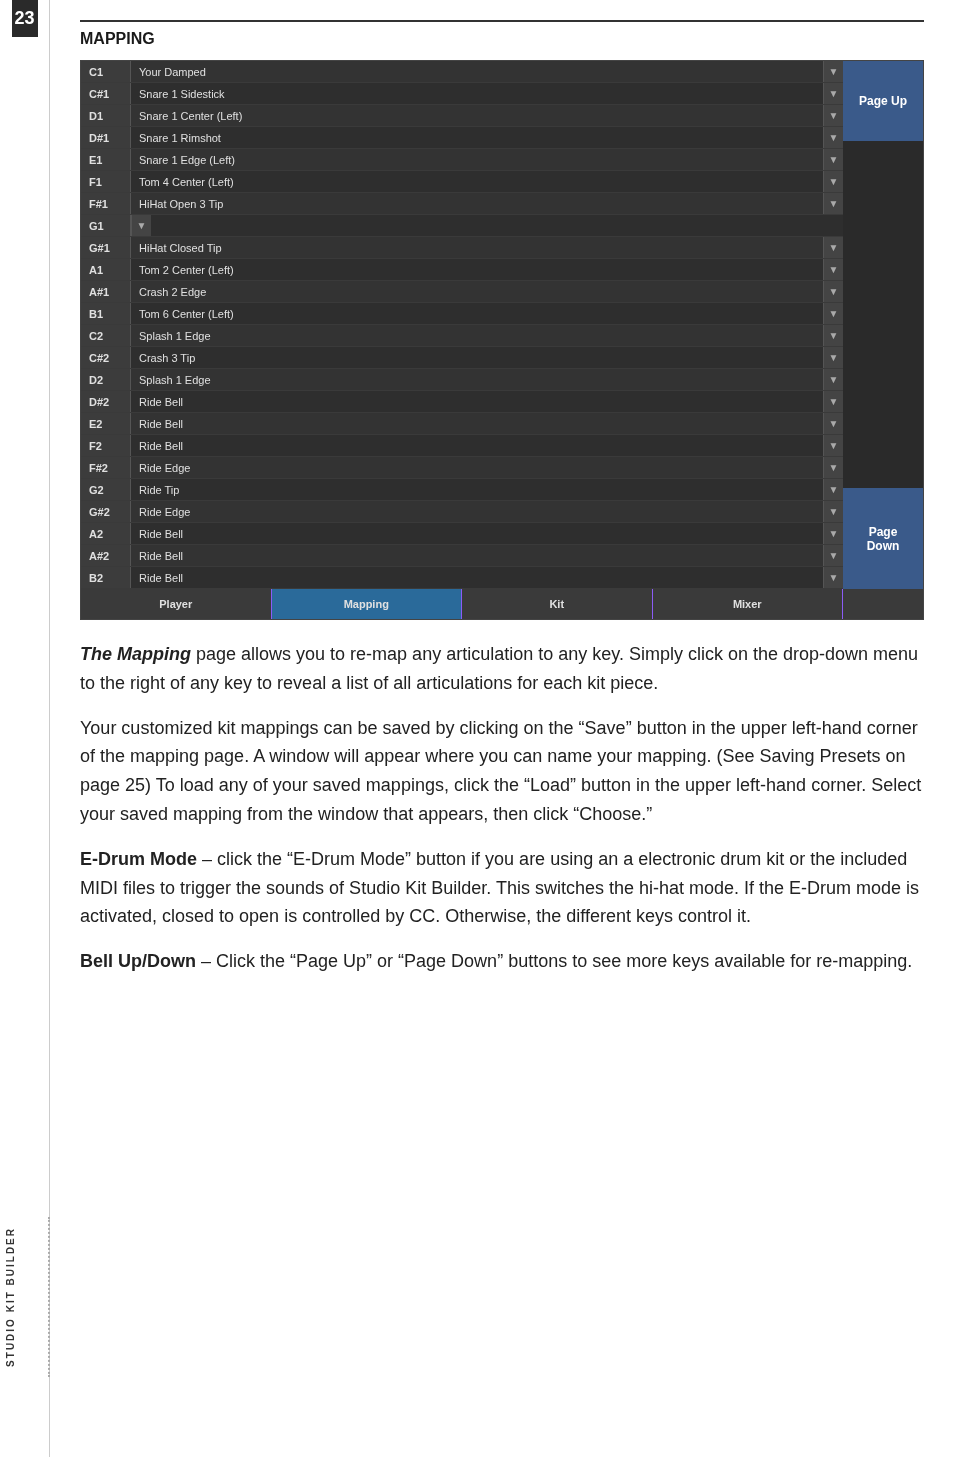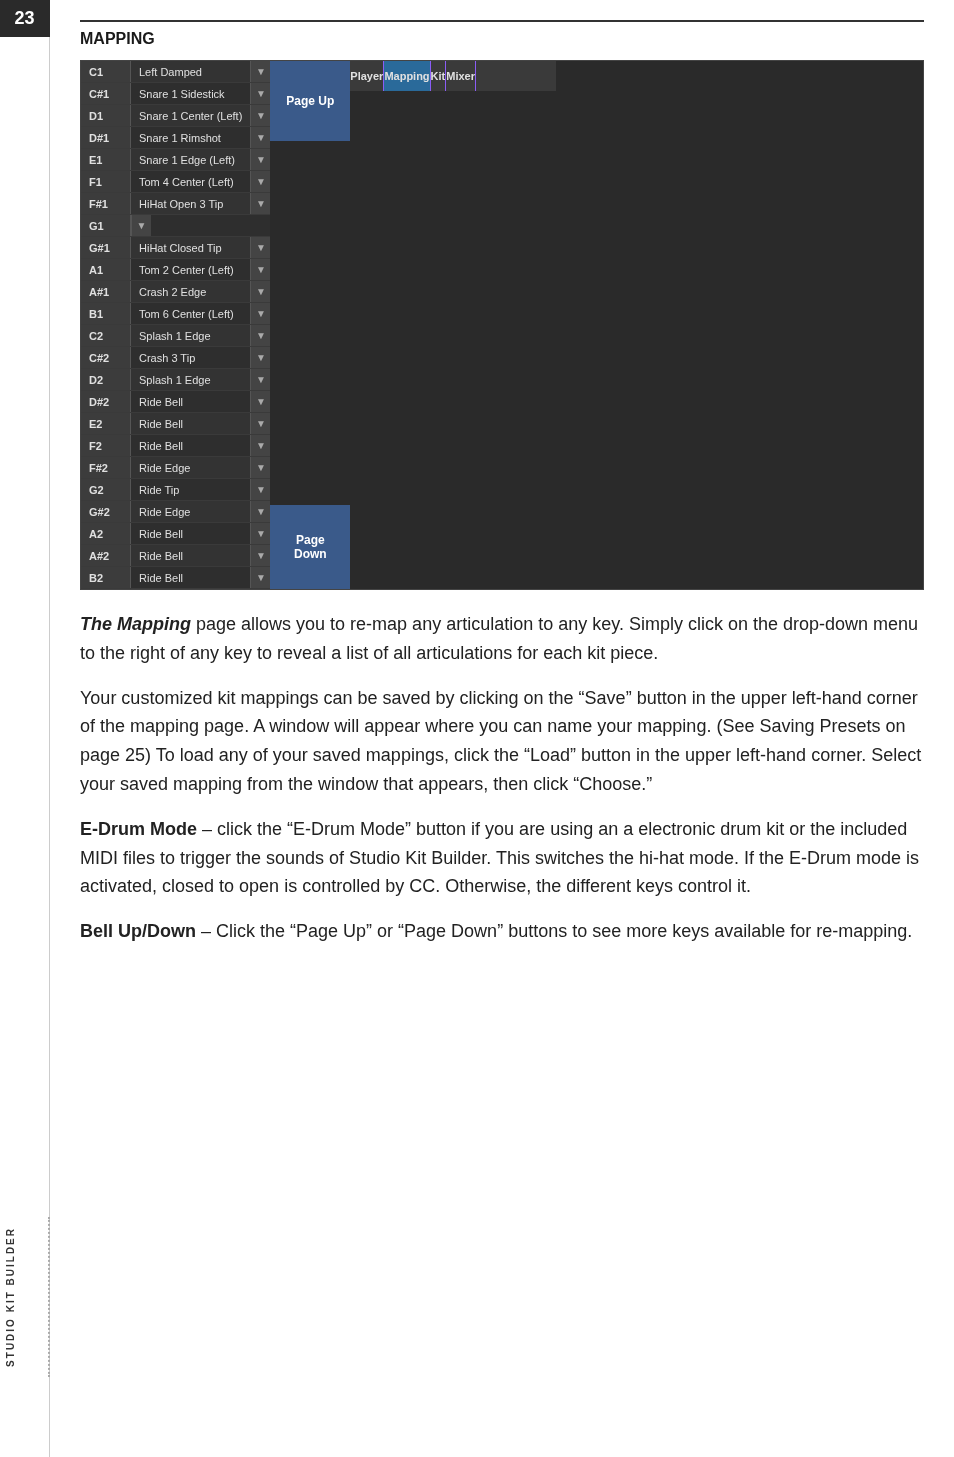--- a/index.html
+++ b/index.html
@@ -19,21 +19,21 @@
       width: 50px;
       height: 100%;
       background: #ffffff;
       border-right: 1px solid #ccc;
       display: flex;
       flex-direction: column;
       align-items: center;
     }
 
     .page-number {
-      width: 50px;
+      width: 26px;
       background: #2a2a2a;
       color: #ffffff;
       font-size: 18px;
       font-weight: bold;
       text-align: center;
       padding: 8px 0;
     }
 
     .studio-kit-builder-label {
       position: absolute;
@@ -65,21 +65,21 @@
       border-top: 2px solid #333;
       padding-top: 8px;
     }
 
     
     .mapping-ui {
       background: #2a2a2a;
       border: 1px solid #444;
       margin-bottom: 20px;
       display: flex;
-      flex-direction: row;
+      flex-direction: column;
     }
 
     .mapping-table-wrapper {
       display: flex;
       flex-direction: row;
     }
 
     .mapping-rows {
       flex: 1;
       display: flex;
@@ -164,21 +164,21 @@
     }
 
     .page-down-btn {
       background: #3a5a8a;
       color: #ffffff;
       font-size: 12px;
       font-weight: bold;
       text-align: center;
       padding: 15px 8px;
       cursor: pointer;
-      height: 84px;
+      height: 101px;
       display: flex;
       align-items: center;
       justify-content: center;
     }
 
     .side-spacer {
       flex: 1;
     }
 
     
@@ -238,21 +238,21 @@
 <div class="main-content">
 
   <div class="section-title">MAPPING</div>
 
   <div class="mapping-ui">
     <div class="mapping-table-wrapper">
       <div class="mapping-rows" id="mapping-rows-container">
 
       <div class="mapping-row">
             <div class="key-cell">C1</div>
-            <div class="name-cell">Left Damped</div>
+            <div class="name-cell">Your Damped</div>
             <div class="dropdown-cell">▼</div>
           </div>
           <div class="mapping-row">
             <div class="key-cell">C#1</div>
             <div class="name-cell">Snare 1 Sidestick</div>
             <div class="dropdown-cell">▼</div>
           </div>
           <div class="mapping-row">
             <div class="key-cell">D1</div>
             <div class="name-cell">Snare 1 Center (Left)</div>

